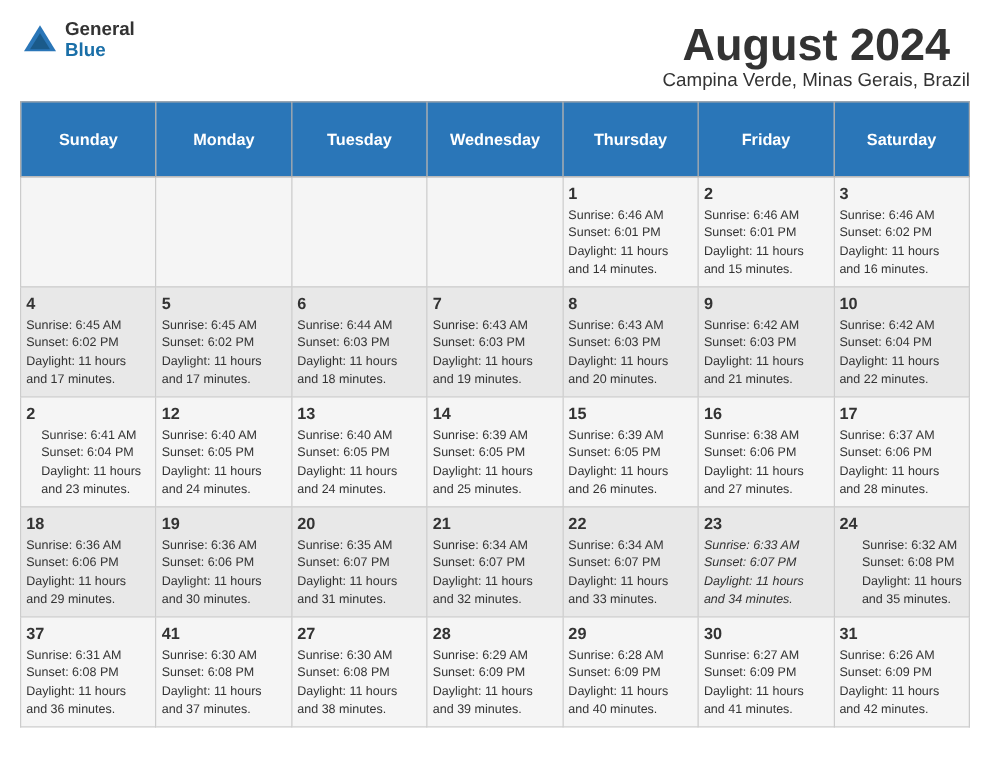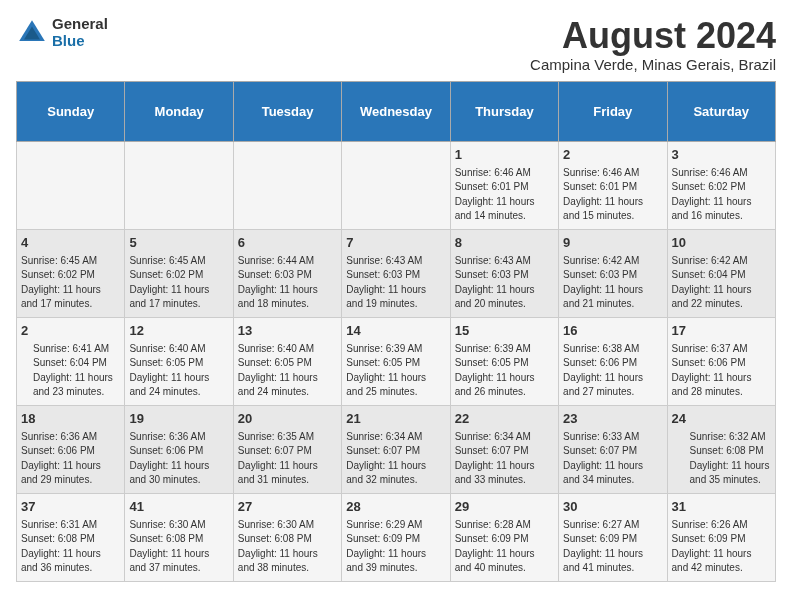--- a/index.html
+++ b/index.html
@@ -26,21 +26,21 @@
       font-weight: bold;
       line-height: 1.1;
     }
     .logo-text span.general { color: #333; }
     .logo-text span.blue { color: #1a6fa8; }
     .logo-icon {
       width: 32px;
       height: 32px;
     }
     .title-block {
-      text-align: right;
+      text-align: center;
     }
     .month-title {
       font-size: 36px;
       font-weight: bold;
       color: #333;
       line-height: 1.1;
     }
     .location-title {
       font-size: 15px;
       color: #333;
@@ -282,21 +282,21 @@
         </td>
         <td>
           <span class="day-number">22</span>
           <div class="cell-info" style="white-space: pre-line;">Sunrise: 6:34 AM
 Sunset: 6:07 PM
 Daylight: 11 hours
 and 33 minutes.</div>
         </td>
         <td>
           <span class="day-number">23</span>
-          <div class="cell-info" style="white-space: pre-line;">Sunrise: 6:33 AM
+          <div class="cell-info" style="white-space: pre-line; font-style: italic;">Sunrise: 6:33 AM
 Sunset: 6:07 PM
 Daylight: 11 hours
 and 34 minutes.</div>
         </td>
         <td>
           <span class="day-number">24</span>
           <div class="cell-info" style="white-space: pre-line; margin-left: 18px;">Sunrise: 6:32 AM
 Sunset: 6:08 PM
 Daylight: 11 hours
 and 35 minutes.</div>

